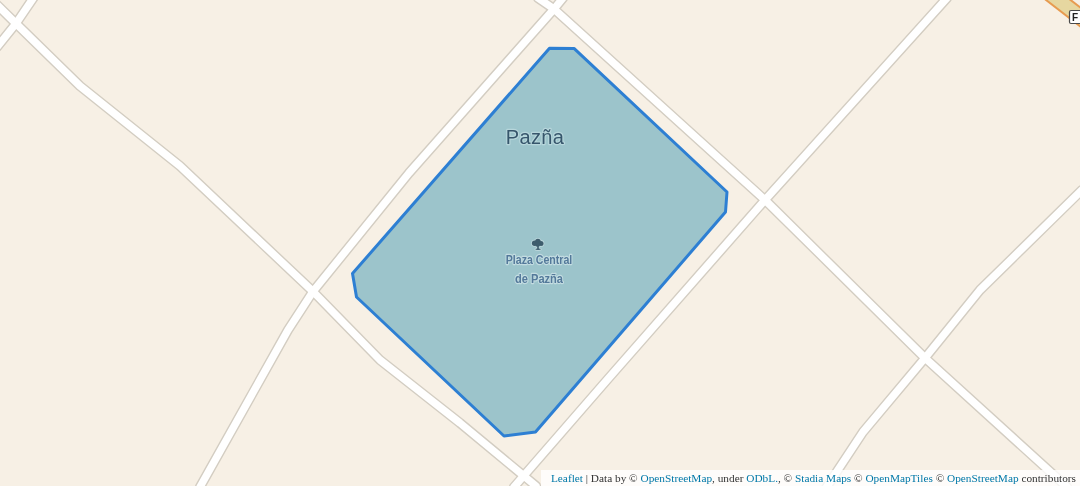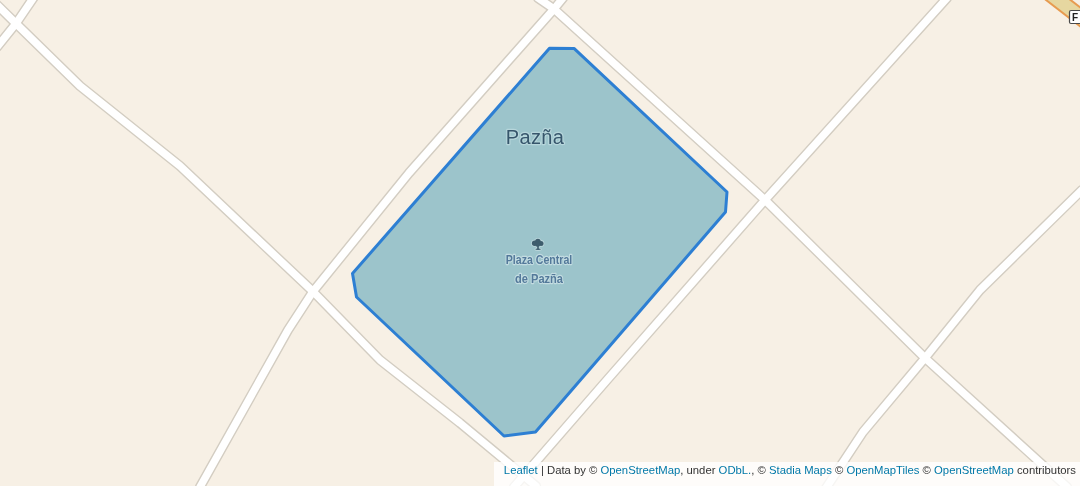--- a/index.html
+++ b/index.html
@@ -1,20 +1,20 @@
 <!DOCTYPE html>
 <html><head>
 <meta charset="utf-8">
 <style>
   html,body{margin:0;padding:0;width:1080px;height:486px;overflow:hidden;}
   #map{position:relative;width:1080px;height:486px;background:#f7f0e5;font-family:"Liberation Sans",sans-serif;}
   #attrib{
-    position:absolute;right:0;bottom:0;height:24px;
+    position:absolute;right:0;bottom:0;height:16px;
     background:rgba(255,255,255,0.8);
-    font-family:Liberation Sans, sans-serif;
+    font-family:Liberation Serif, serif;
     font-size:11.3px;line-height:16px;color:#333;
     padding:0 4px 0 10px;white-space:nowrap;
   }
   #attrib a{color:#0078A8;text-decoration:none;}
 </style>
 </head>
 <body>
 <div id="map">
 <svg width="1080" height="486" viewBox="0 0 1080 486" xmlns="http://www.w3.org/2000/svg">
   <rect x="0" y="0" width="1080" height="486" fill="#f7f0e5"></rect>

